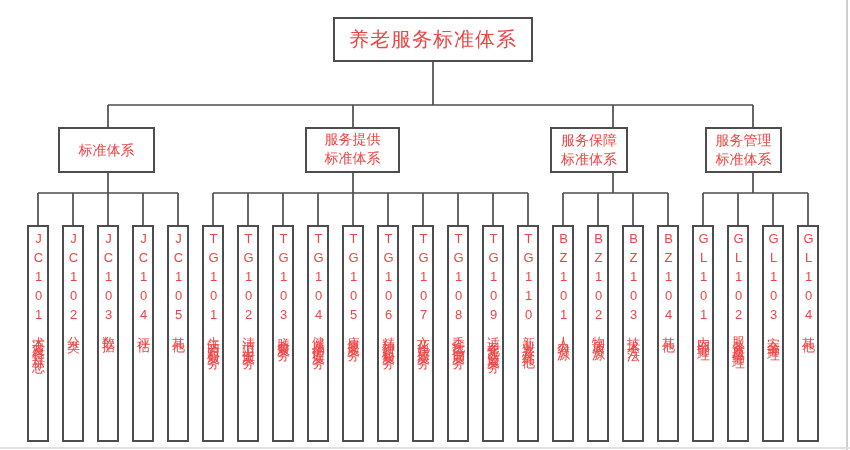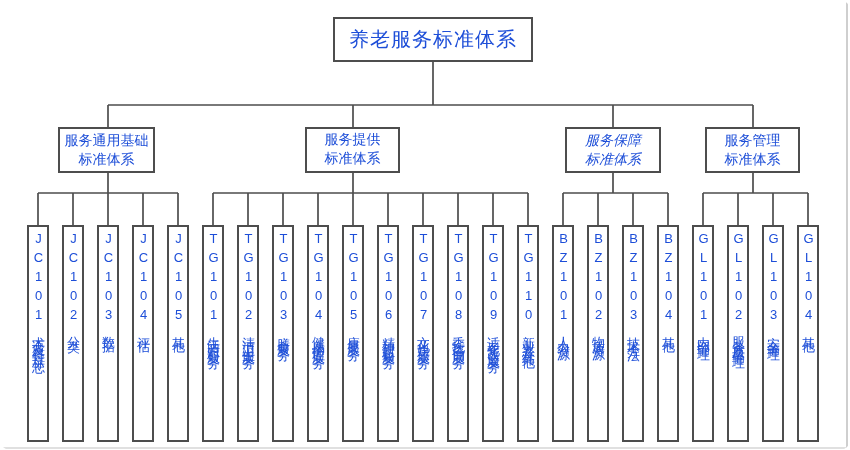--- a/index.html
+++ b/index.html
@@ -7,22 +7,21 @@
     padding: 0;
     background: #ffffff;
     font-family: "Liberation Sans", "DejaVu Sans", sans-serif;
   }
   .canvas {
     position: relative;
     width: 850px;
     height: 450px;
     background: #ffffff;
     overflow: hidden;
-    color: #1d4ed8;
-    border-radius: 10px;
+    color: #ef4444;
   }
   .wires {
     position: absolute;
     left: 0;
     top: 0;
   }
   .node {
     position: absolute;
     box-sizing: border-box;
     background: #ffffff;
@@ -43,22 +42,22 @@
   .group-box {
     top: 127px;
     height: 46px;
     flex-direction: column;
     font-size: 14px;
     line-height: 19px;
   }
   .group-box span { display: block; }
   .g1 { left: 58px;  width: 97px; }
   .g2 { left: 305px; width: 95px; font-family: Liberation Mono, monospace; }
-  .g3 { left: 565px; width: 96px; font-style: italic; }
-  .g4 { left: 705px; width: 95px; }
+  .g3 { left: 550px; width: 78px; }
+  .g4 { left: 705px; width: 77px; }
   .leaf {
     top: 225px;
     width: 22px;
     height: 217px;
     align-items: flex-start;
     justify-content: center;
   }
   .vtext {
     writing-mode: vertical-lr;
     text-orientation: upright;
@@ -103,21 +102,20 @@
          M563 193 V226 M598 193 V226 M633 193 V226 M668 193 V226
          M753 172 V193  M703 193 H808
          M703 193 V226 M738 193 V226 M773 193 V226 M808 193 V226"></path>
   </svg>
 
   <div class="node root-box">
     <span>养老服务标准体系</span>
   </div>
 
   <div class="node group-box g1">
-    <span>服务通用基础</span>
     <span>标准体系</span>
   </div>
   <div class="node group-box g2">
     <span>服务提供</span>
     <span>标准体系</span>
   </div>
   <div class="node group-box g3">
     <span>服务保障</span>
     <span>标准体系</span>
   </div>

